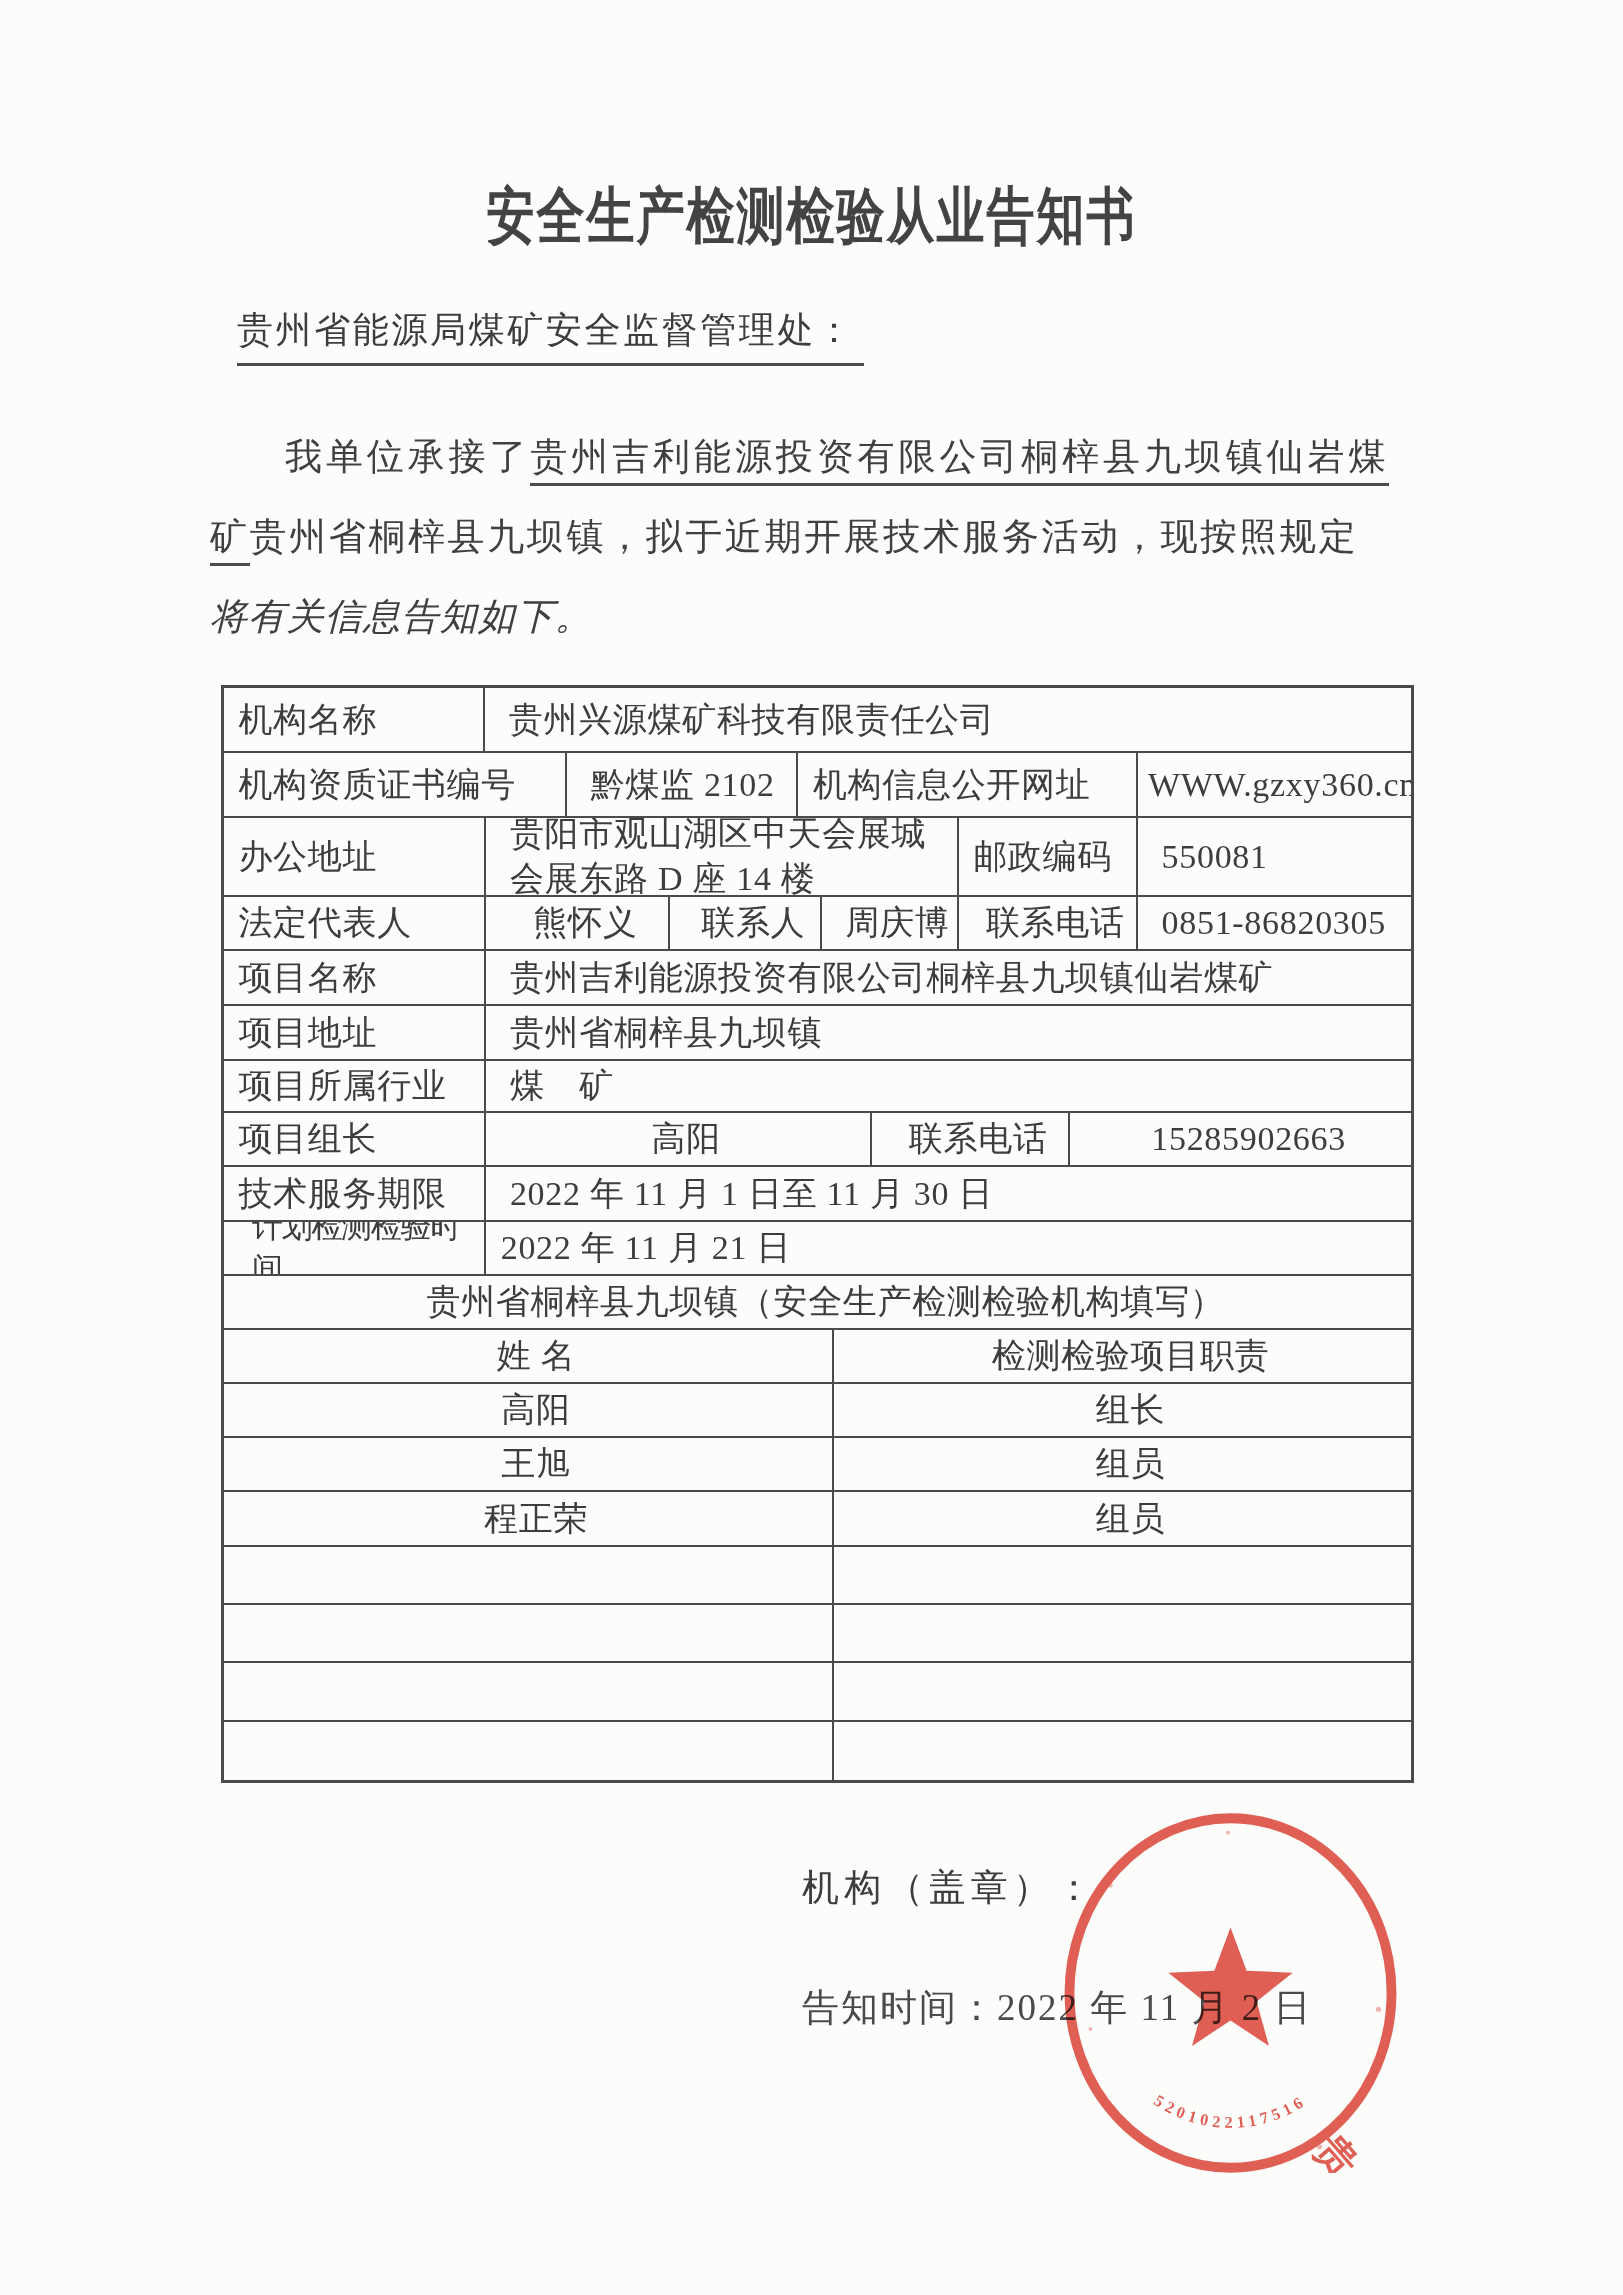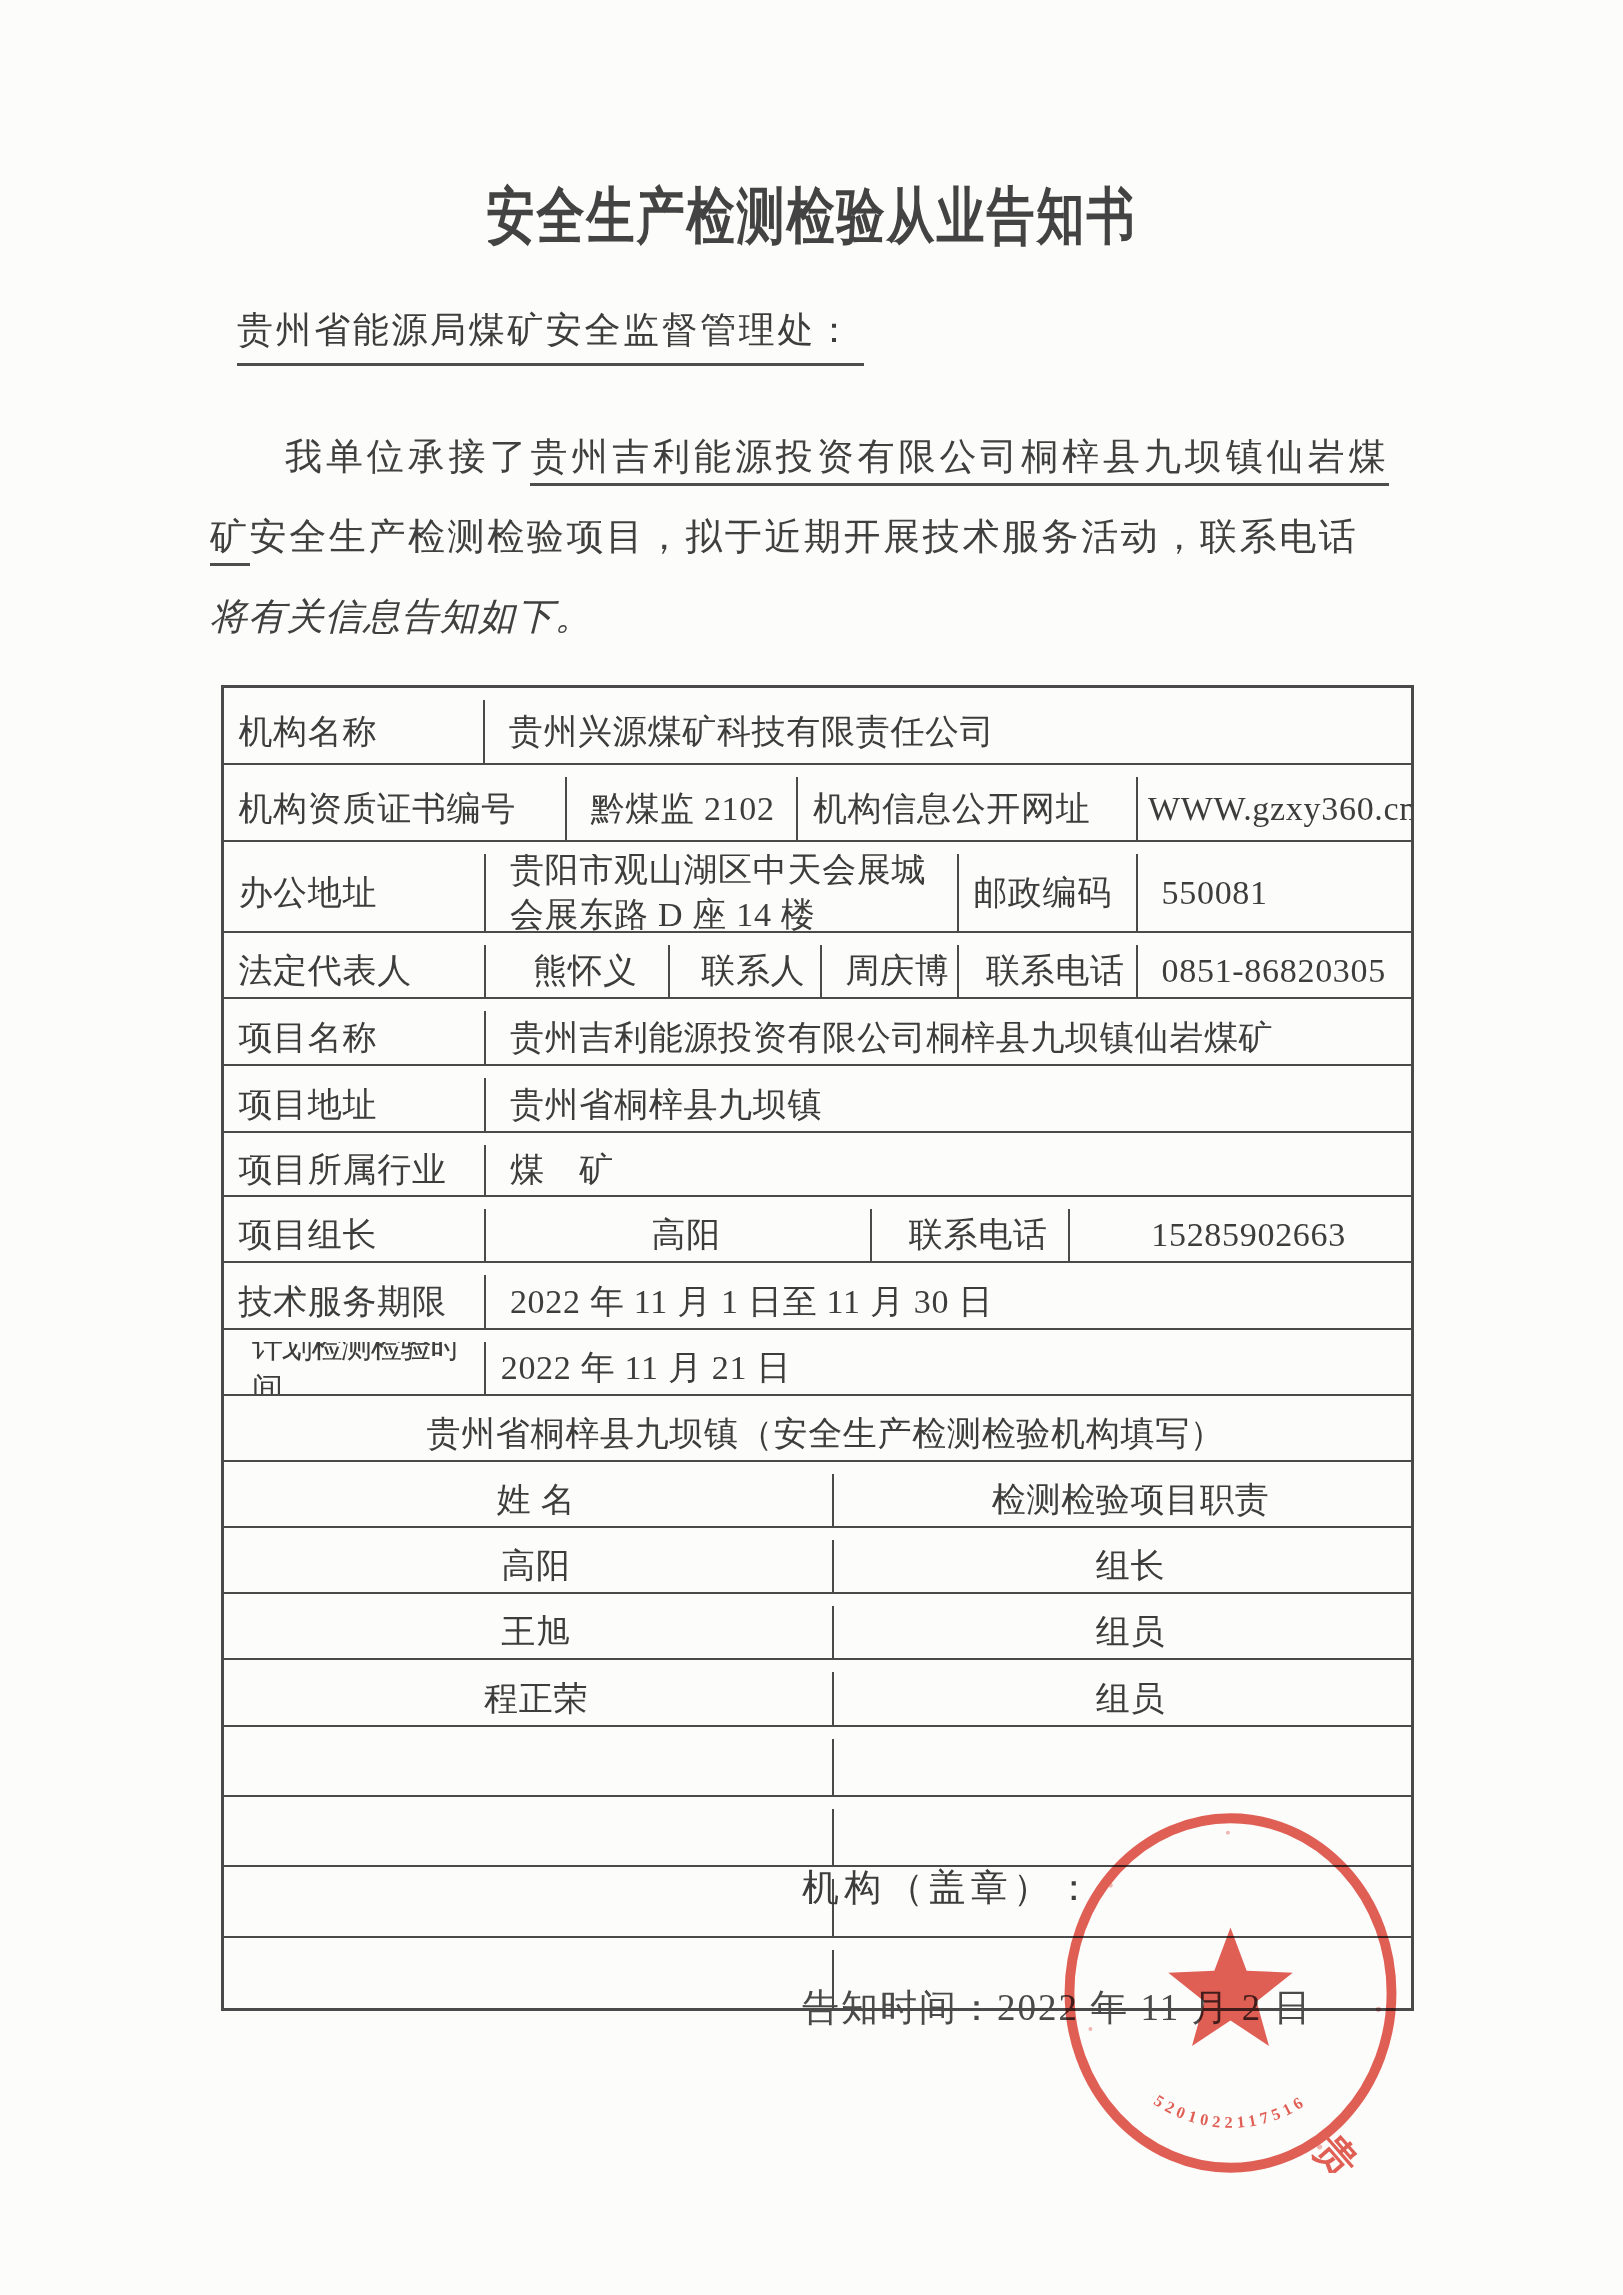--- a/index.html
+++ b/index.html
@@ -34,21 +34,21 @@
   .pl2{top:512px;letter-spacing:2.6px;}
   .pl3{top:592px;letter-spacing:1.3px;font-style:italic;}
   .u{border-bottom:3.3px solid #4d4d4d;padding-bottom:5.9px;}
   
   .tbl{
     position:absolute;top:685px;left:221px;width:1193px;
     border:3.3px solid #4a4a4a;
     box-sizing:border-box;
     background:transparent;
   }
-  .tr{display:flex;border-bottom:2.6px solid #4a4a4a;box-sizing:border-box;margin-top:12px;}
+  .tr{display:flex;border-bottom:2.6px solid #4a4a4a;box-sizing:border-box;}
   .tr:last-child{border-bottom:none;}
   .td{
     border-right:2.6px solid #4a4a4a;
     box-sizing:border-box;
     display:flex;align-items:center;
     font-size:34px;letter-spacing:0.7px;
     padding-left:14.4px;
     overflow:hidden;
   }
   .td:last-child{border-right:none;}
@@ -78,21 +78,21 @@
 
 <div class="page">
 
   <div class="doc-title">
     <span class="stretch">安全生产检测检验从业告知书</span>
   </div>
 
   <div class="addressee">贵州省能源局煤矿安全监督管理处：</div>
 
   <div class="para-line pl1"><span>我单位承接了</span><span class="u">贵州吉利能源投资有限公司桐梓县九坝镇仙岩煤</span></div>
-  <div class="para-line pl2"><span class="u">矿</span><span>安全生产检测检验项目，拟于近期开展技术服务活动，联系电话</span></div>
+  <div class="para-line pl2"><span class="u">矿</span><span>贵州省桐梓县九坝镇，拟于近期开展技术服务活动，现按照规定</span></div>
   <div class="para-line pl3">将有关信息告知如下。</div>
 
   <div class="tbl">
 
     <div class="tr" style="height:65px">
       <div class="td" style="width:22%">机构名称</div>
       <div class="td vpad" style="width:78%">贵州兴源煤矿科技有限责任公司</div>
     </div>
 
     <div class="tr" style="height:65px">

